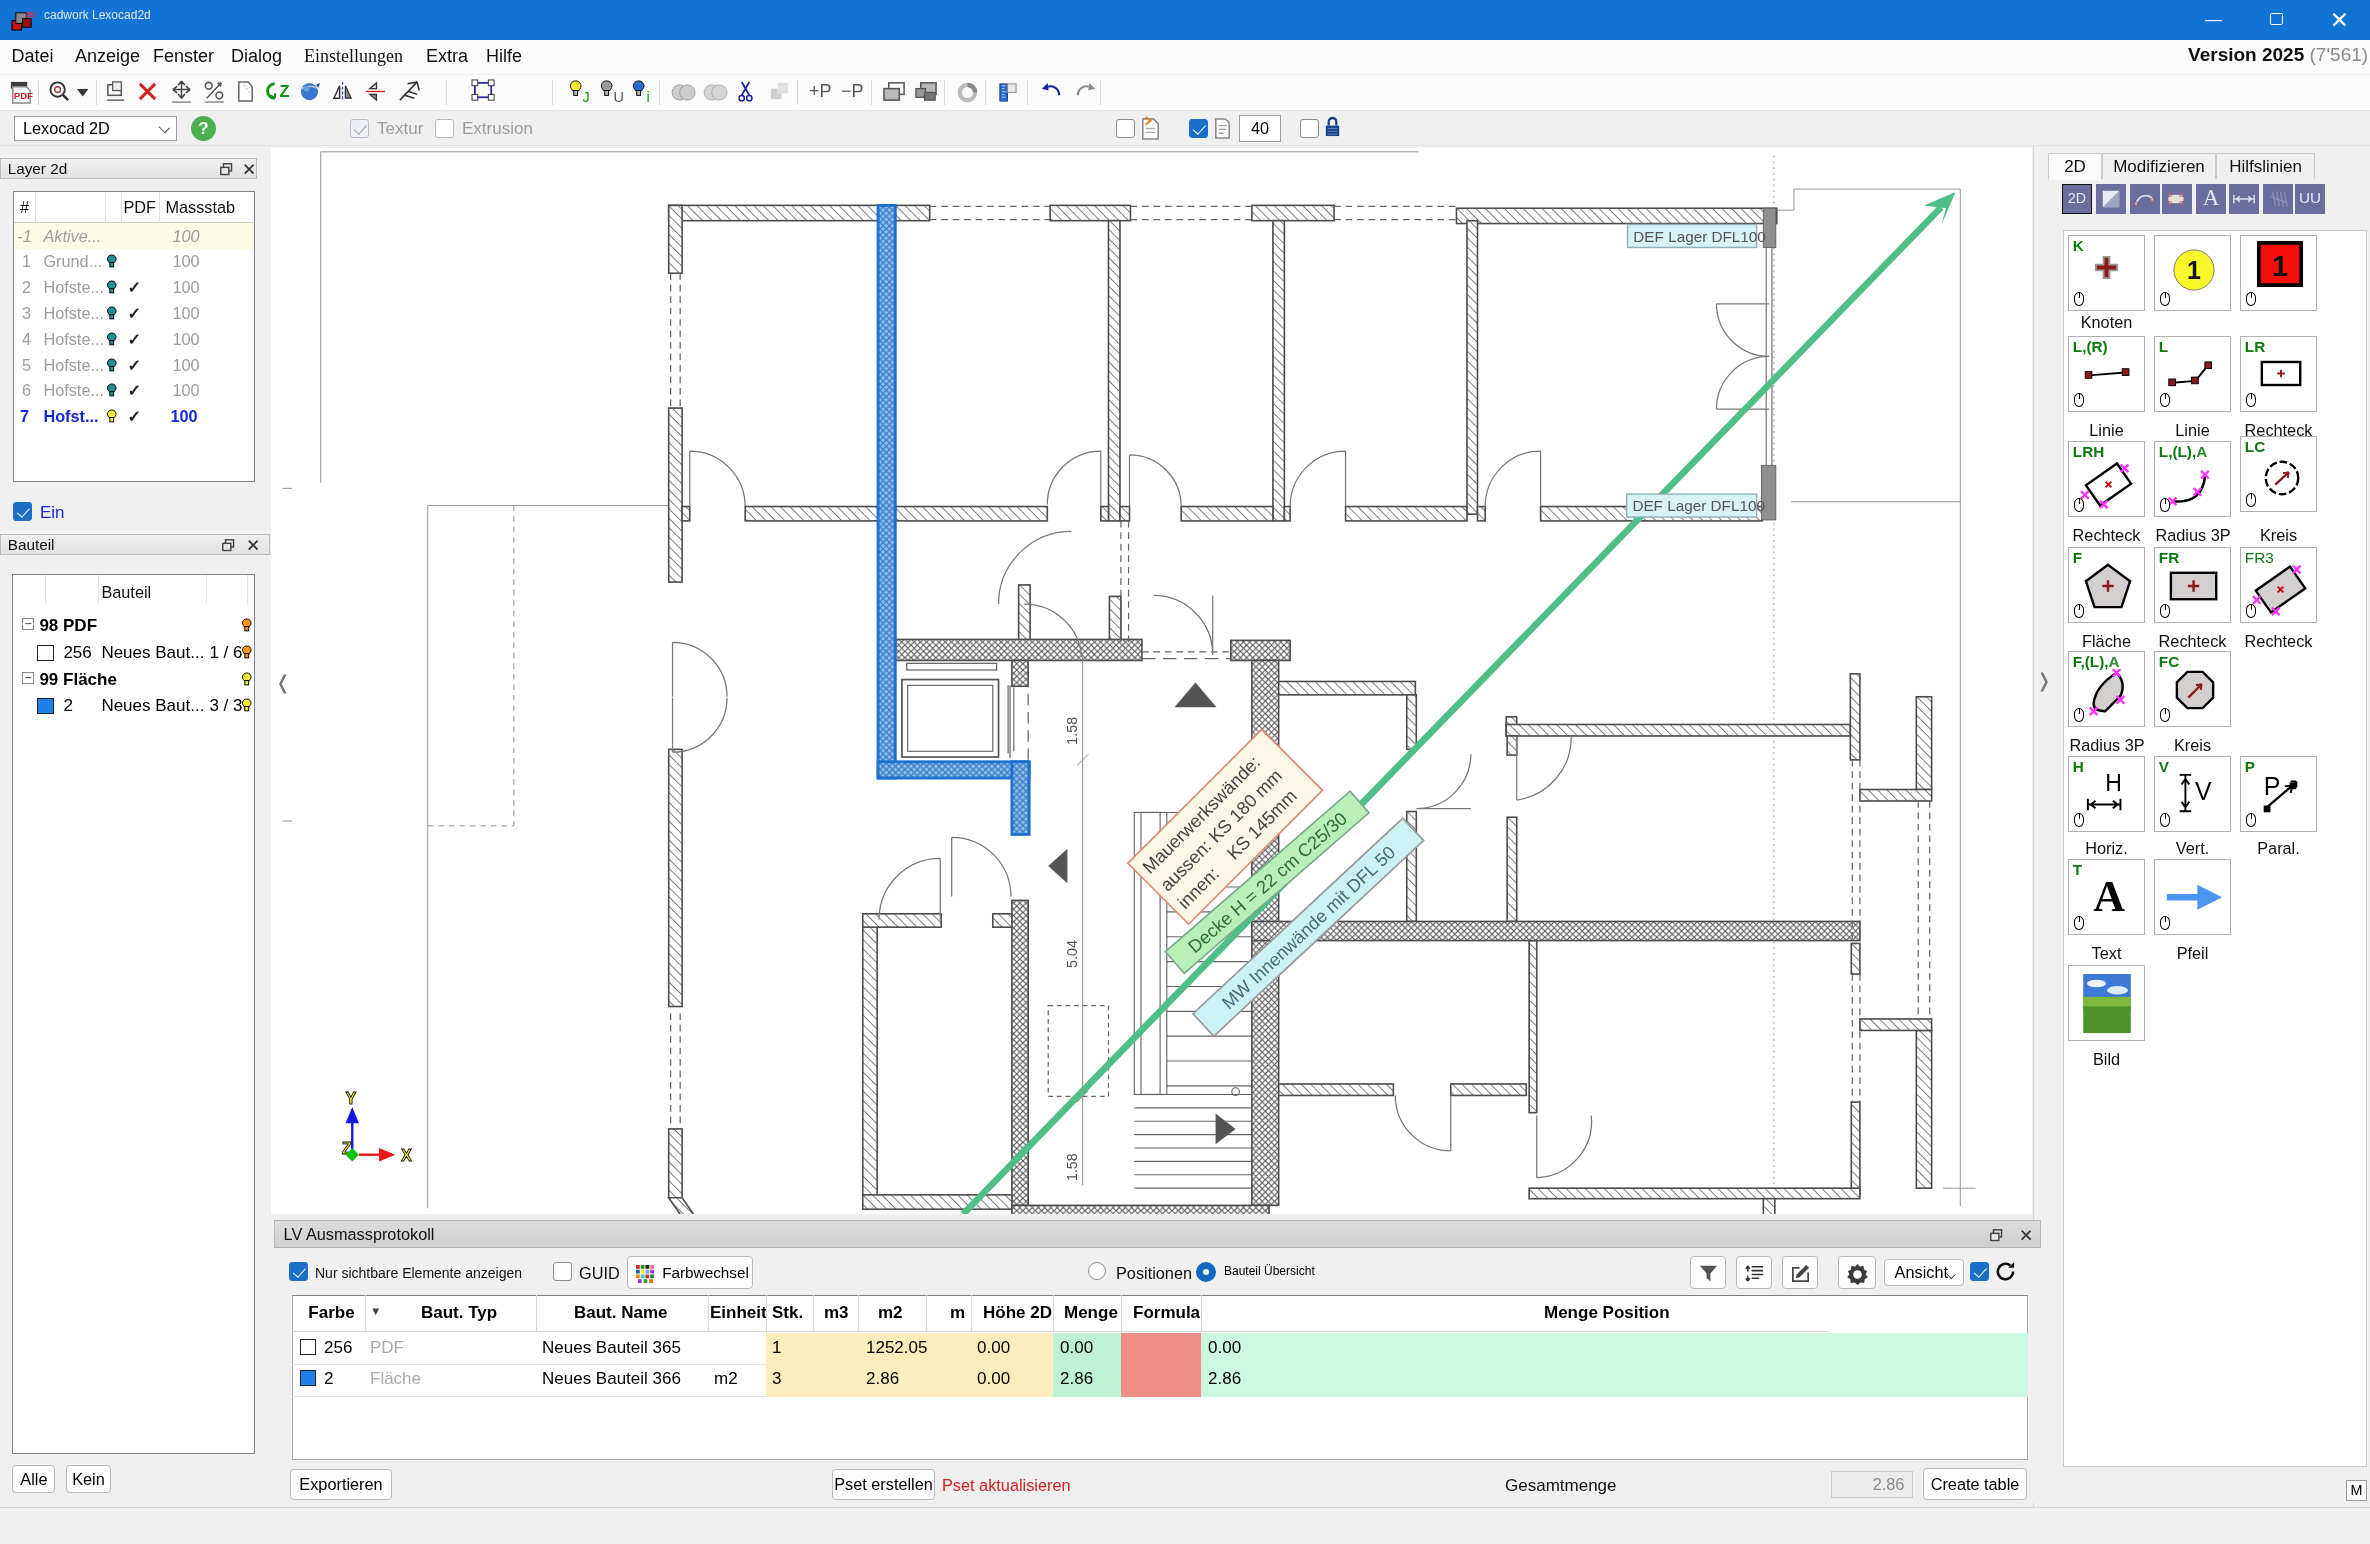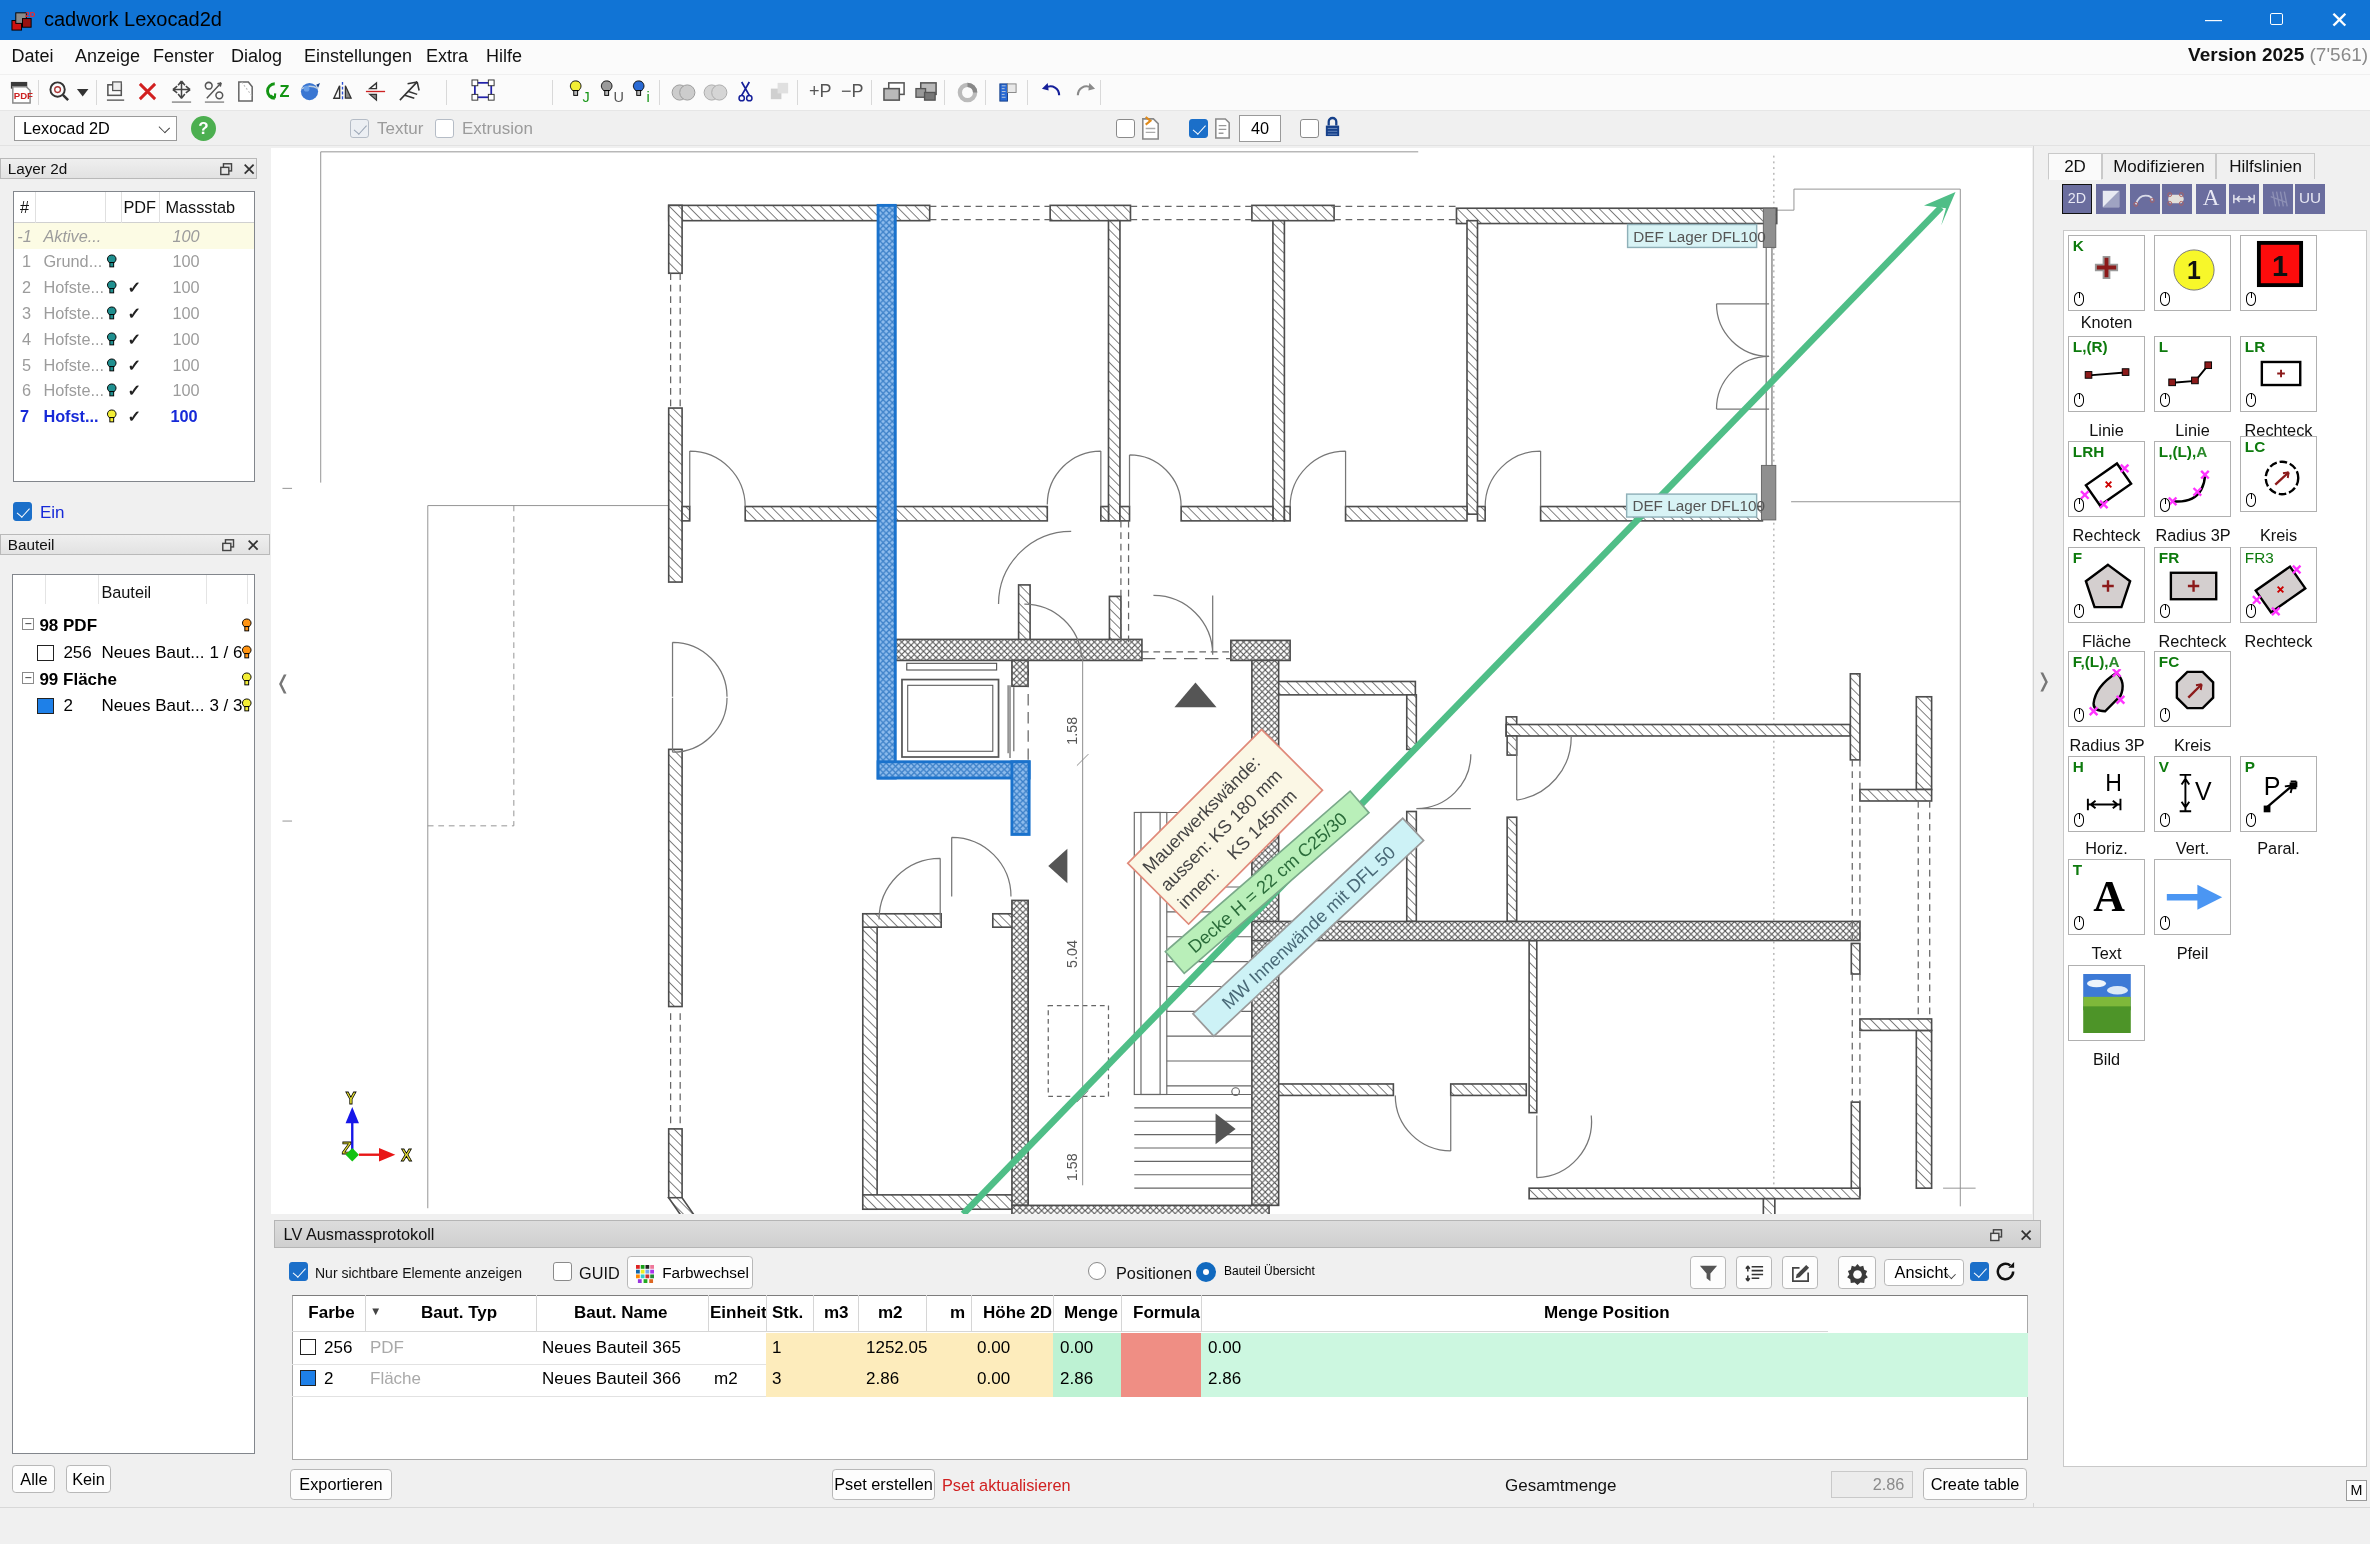--- a/index.html
+++ b/index.html
@@ -1,21 +1,21 @@
 <!DOCTYPE html>
 <html><head>
 <meta charset="utf-8">
 <style>
 *{margin:0;padding:0;box-sizing:border-box;}
 html,body{width:2371px;height:1545px;overflow:hidden;}
 body{font-family:"Liberation Sans",sans-serif;background:#f0f0f0;position:relative;}
 .abs{position:absolute;}
 
 #titlebar{left:0;top:0;width:2371px;height:40px;background:#1174d5;color:#fff;}
-#titlebar .ttl{left:44px;top:7.6px;font-size:20px;color:#000000;}
+#titlebar .ttl{left:44px;top:7.6px;font-size:12px;color:#e5e5e5;}
 .winbtn{top:0;width:63px;height:40px;text-align:center;line-height:40px;color:#fff;font-size:17px;}
 
 #menubar{left:0;top:40px;width:2371px;height:34px;background:#fbfbfb;font-size:18px;color:#111;}
 #menubar span.mi{position:absolute;top:5.7px;}
 #version{right:2.9px;top:3.8px;font-size:19px;}
 #version b{font-weight:bold;}
 #version .gr{color:#8a8a8a;}
 
 #toolbar1{left:0;top:75px;width:2371px;height:36px;background:#fbfbfb;border-bottom:1px solid #e6e6e6;}
 #toolbar2{left:0;top:111px;width:2371px;height:35px;background:#f0f0f0;border-bottom:1px solid #e2e2e2;}
@@ -72,21 +72,21 @@
   <div class="abs winbtn" style="right:126px;">―</div>
   <div class="abs winbtn" style="right:63px;"><span style="display:inline-block;width:12.4px;height:12.4px;border:1.4px solid #fff;border-radius:1.9px;"></span></div>
   <div class="abs winbtn" style="right:0;font-size:23px;">✕</div>
 </div>
 
 <div class="abs" id="menubar">
   <span class="mi" style="left:11.5px;">Datei</span>
   <span class="mi" style="left:75px;">Anzeige</span>
   <span class="mi" style="left:153px;">Fenster</span>
   <span class="mi" style="left:231px;">Dialog</span>
-  <span class="mi" style="left:304px;">Einstellungen</span>
+  <span class="mi" style="left:304px;font-family:Liberation Serif, serif;">Einstellungen</span>
   <span class="mi" style="left:426px;">Extra</span>
   <span class="mi" style="left:486px;">Hilfe</span>
   <span class="abs" id="version"><b>Version 2025</b> <span class="gr">(7'561)</span></span>
 </div>
 
 <div class="abs" id="toolbar1"></div>
 <svg class="abs" style="left:7.6px;top:79px;" width="25" height="27" viewBox="0 0 26 28">
     <rect x="3" y="3" width="17" height="7" fill="#3a3a3a"></rect>
     <path d="M5 8 L19 8 L23 12 L23 25 L5 25 Z" fill="#fff" stroke="#888" stroke-width="1.5"></path>
     <text x="6" y="21" font-size="10" font-weight="bold" fill="#c22">PDF</text>

